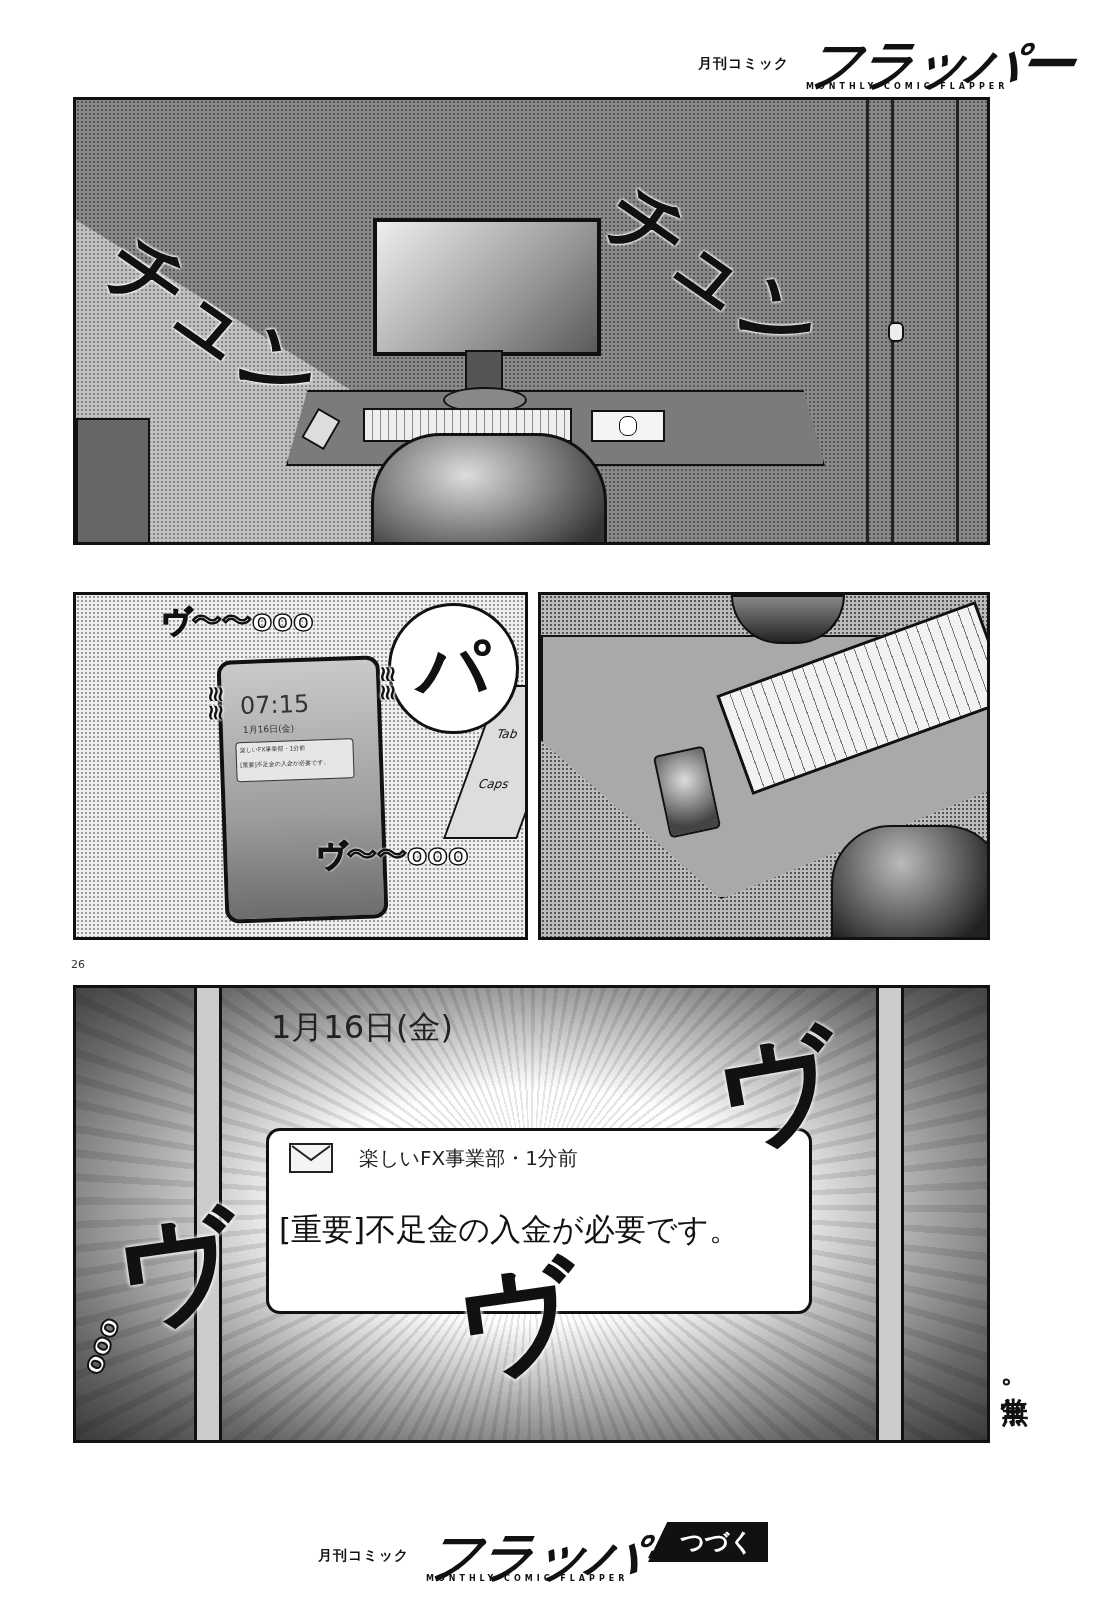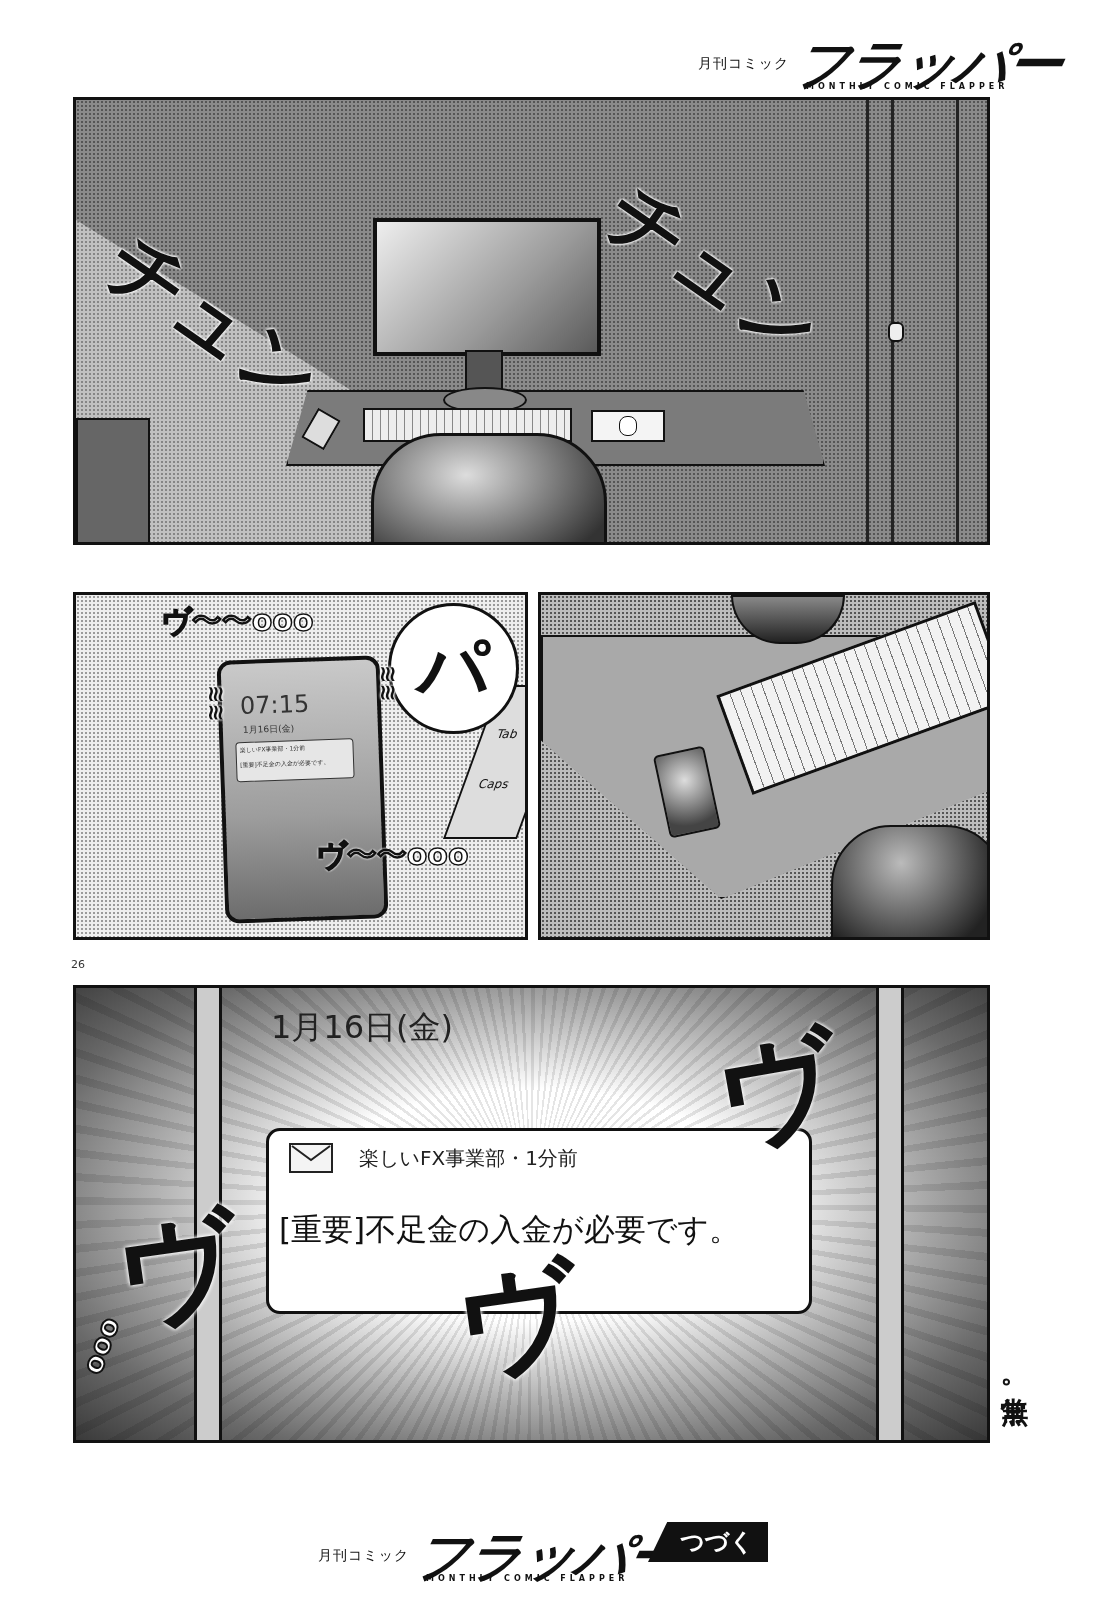--- a/index.html
+++ b/index.html
@@ -9,21 +9,21 @@
   .panel { position:absolute; border:3px solid #111; box-sizing:border-box; overflow:hidden; }
   .tone { background-color:#8a8a8a;
           background-image: radial-gradient(#555 0.9px, transparent 1.1px);
           background-size:4px 4px; }
   .tone-light { background-color:#d7d7d7;
           background-image: radial-gradient(#9a9a9a 0.8px, transparent 1px);
           background-size:4px 4px; }
 
   
   .logo { position:absolute; display:flex; align-items:flex-end; }
-  .logo .small { font-weight:normal; font-size:14px; margin-right:6px; margin-bottom:20px; letter-spacing:1px; }
+  .logo .small { font-weight:bold; font-size:14px; margin-right:18px; margin-bottom:20px; letter-spacing:1px; }
   .logo .big { font-weight:bold; font-size:54px; font-style:italic; letter-spacing:-2px; line-height:56px; transform:skewX(-12deg); }
   .logo .sub { position:absolute; font-size:8px; letter-spacing:4px; font-weight:bold; }
 
   .sfx { position:absolute; font-weight:bold; color:#111;
          text-shadow: 0 0 3px #fff, 0 0 3px #fff, 0 0 3px #fff; white-space:nowrap; }
 
   
   .monitor { position:absolute; left:370px; top:215px; width:220px; height:130px; border:4px solid #111;
              background:linear-gradient(135deg,#eeeeee 0%, #9a9a9a 60%, #5a5a5a 100%); }
   .stand { position:absolute; left:462px; top:345px; width:34px; height:45px; background:#555; border:2px solid #111; }

